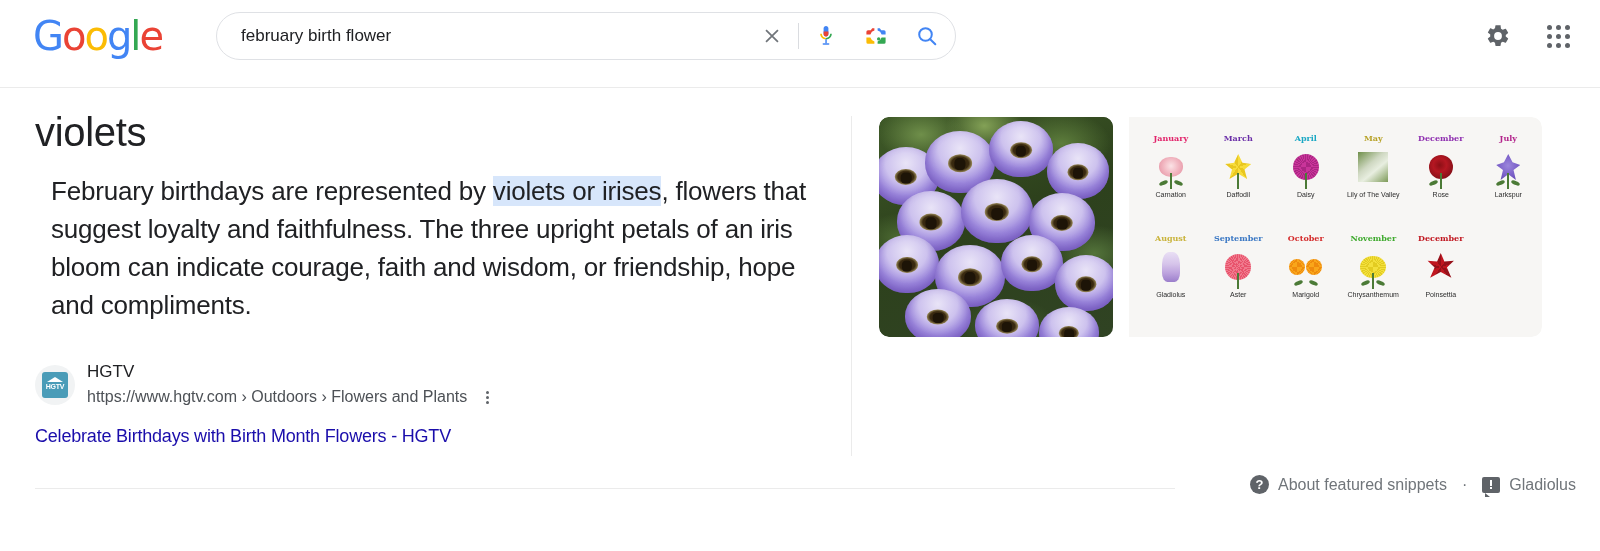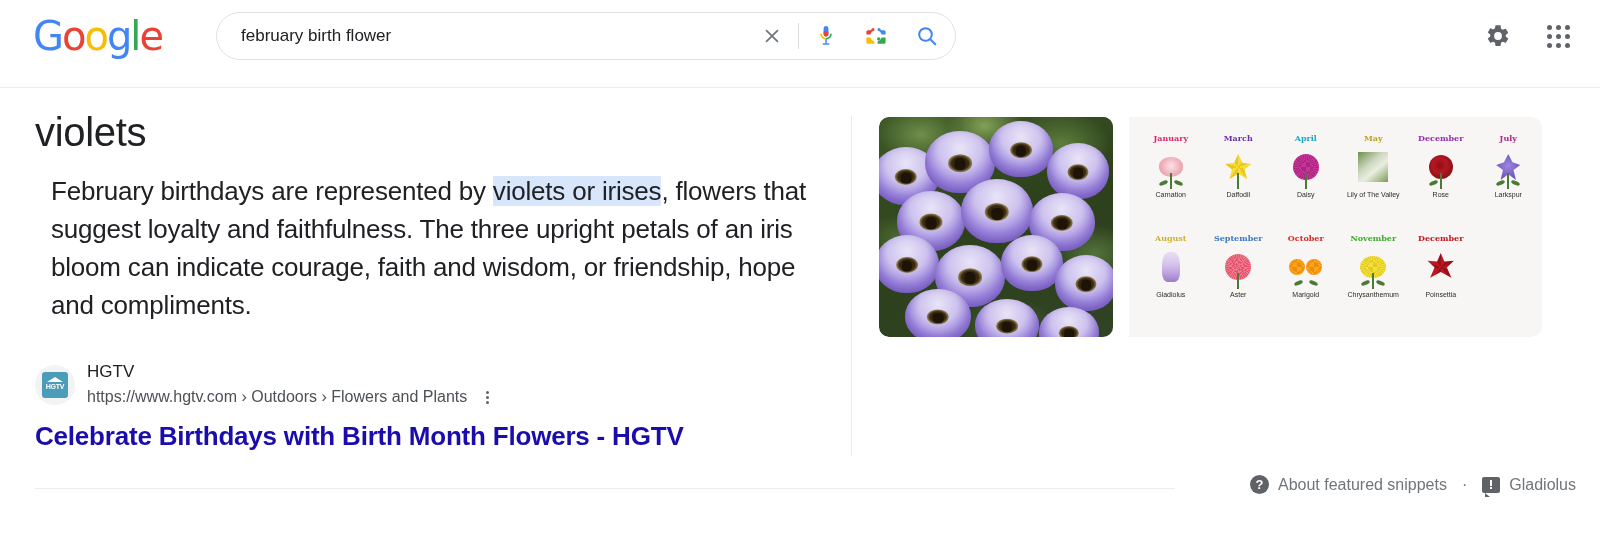--- a/index.html
+++ b/index.html
@@ -124,22 +124,22 @@
   .dots-btn {
     width: 24px; height: 24px; margin-left: 8px;
     display: flex; flex-direction: column; align-items: center; justify-content: center;
     cursor: pointer; gap: 2px;
   }
   .dots-btn i { width: 3px; height: 3px; background: #5f6368; border-radius: 50%; display: block; }
 
   .result-title {
     position: absolute; left: 35px; top: 418px;
     font-family: "Liberation Sans", sans-serif;
-    font-size: 26px; line-height: 36px;
-    color: #1a0dab; font-weight: 700;
+    font-size: 18px; line-height: 36px;
+    color: #1a0dab; font-weight: 400;
     text-decoration: none; cursor: pointer;
     letter-spacing: -0.2px;
   }
 
   
   .vdivider {
     position: absolute; left: 851px; top: 116px;
     width: 1px; height: 340px; background: #ebebeb;
   }
 

